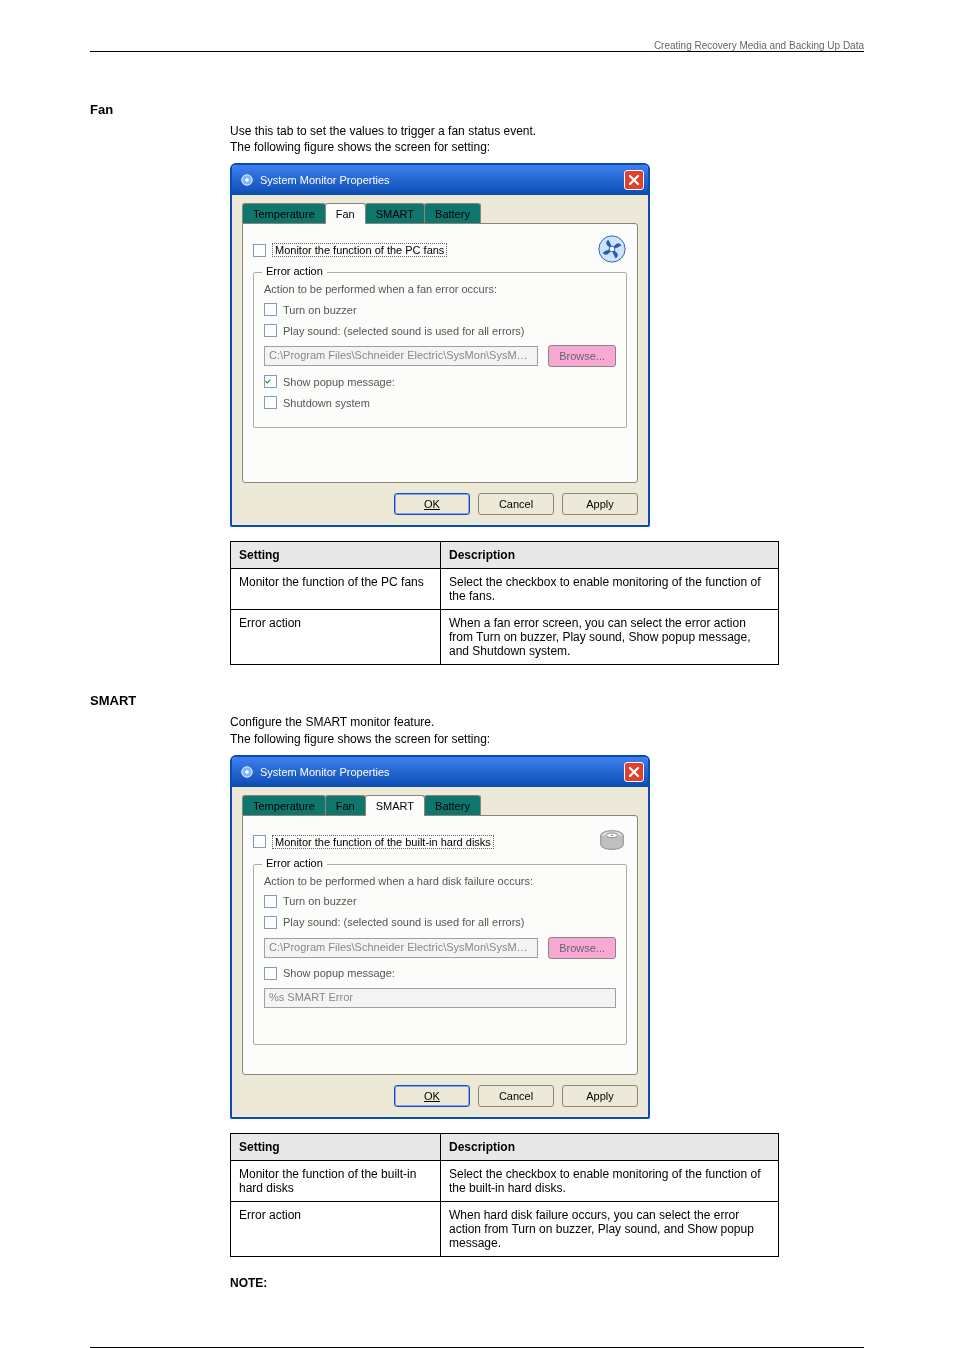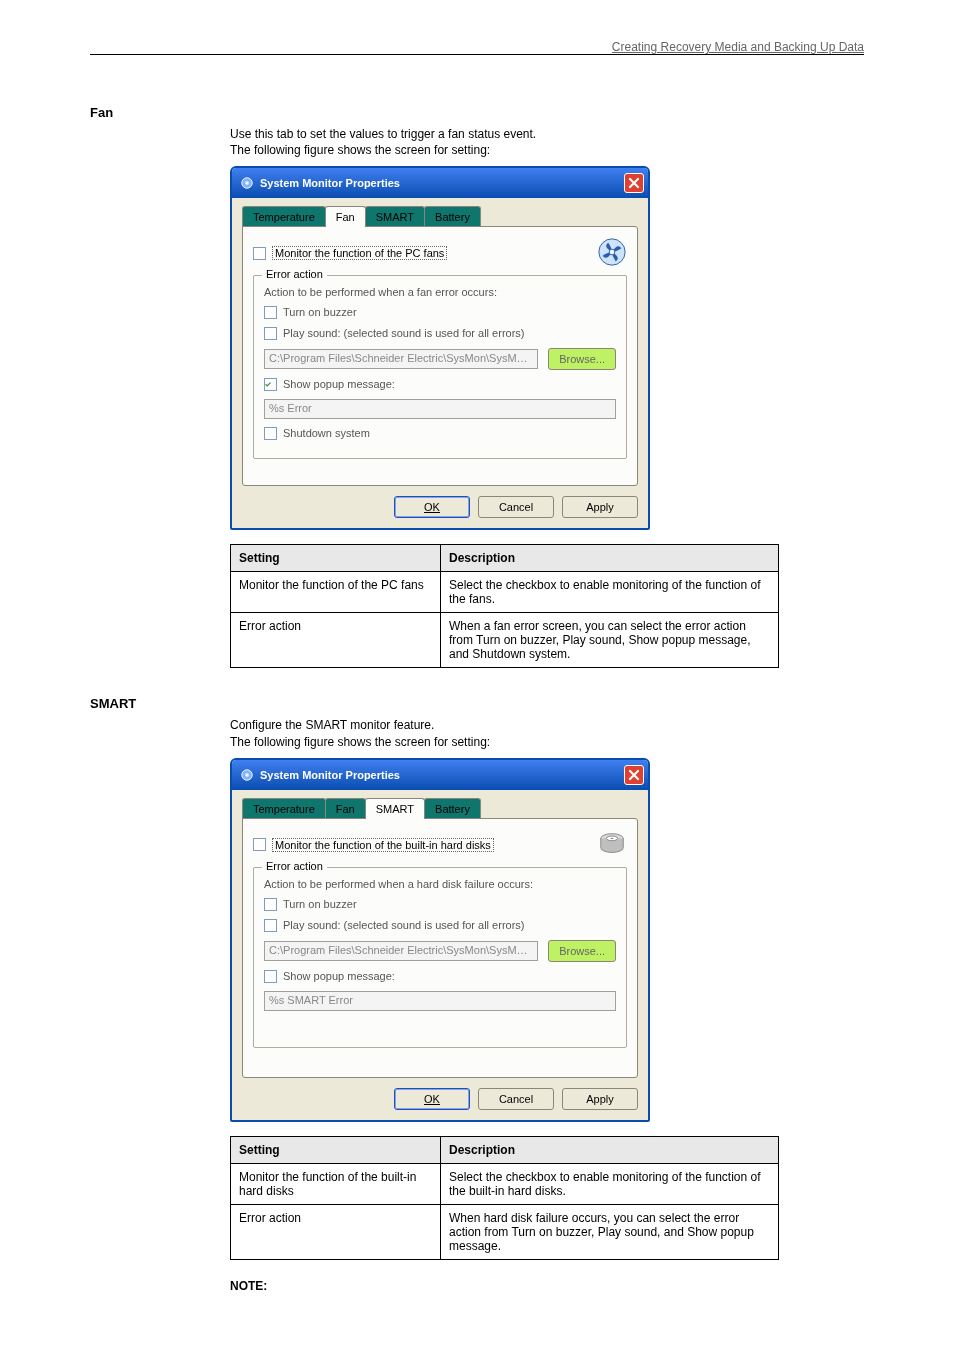--- a/index.html
+++ b/index.html
@@ -11,21 +11,21 @@
     color: #000;
     width: 954px;
   }
   .page {
     padding: 40px 90px 40px 90px;
   }
   .top-rule {
     border-top: 1px solid #000;
     margin: 0 0 50px 0;
   }
-  .toc-head-right { float:right; color:#666; font-size:12px;text-decoration:underline; }
+  .toc-head-right { float:right; color:#666; font-size:10px; }
   .clear { clear:both; }
 
   .section-title {
     font-weight: bold;
     font-size: 13px;
     margin: 28px 0 6px 0;
   }
   .section-body {
     margin: 0 0 8px 140px;
     white-space: pre-line;
@@ -41,21 +41,21 @@
     border: 2px solid #0a4db0;
     border-radius: 6px 6px 2px 2px;
     background: #ece9d8;
     font-family: Tahoma, Arial, sans-serif;
     font-size: 11px;
     color: #000;
   }
   .titlebar {
     background: linear-gradient(#3f7ff0, #0a4db0);
     color: #fff;
-    font-weight: bold;
+    font-weight: normal;
     padding: 5px 4px 5px 8px;
     border-radius: 4px 4px 0 0;
     display: flex;
     align-items: center;
   }
   .titlebar .sysicon {
     width: 14px; height: 14px;
     margin-right: 6px;
     display:inline-flex;align-items:center;justify-content:center;
   }
@@ -117,39 +117,39 @@
     position:relative;
   }
   .groupbox .legend {
     position:absolute;
     top:-8px; left:8px;
     background:#fcfcfa;
     padding:0 4px;
     font-size:11px;
   }
   .group-line { color:#555; margin-bottom:8px; font-size:11px; }
-  .chkline { display:flex; margin-bottom:8px; color:#555; font-size:11px;}
+  .chkline { display:flex; align-items:center; margin-bottom:8px; color:#555; font-size:11px;}
   .chkline .wcheck { margin-right:6px; }
   .pathrow { display:flex; align-items:center; margin-bottom:8px; }
   .pathbox {
     flex:1;
     height:20px;
     border:1px solid #a0a0a0;
     background:#f4f4f4;
     color:#888;
     font-size:11px;
     padding:2px 4px;
     overflow:hidden;white-space:nowrap;text-overflow:ellipsis;
   }
   .browsebtn {
     margin-left:10px;
     height:22px;
     padding:0 10px;
     border:1px solid #8a867a;
-    background:#bef264;
+    background:#f9a8d4;
     color:#666;
     border-radius:3px;
     font-size:11px;
     cursor:pointer;
   }
   .msgbox {
     height:20px;
     border:1px solid #a0a0a0;
     background:#f4f4f4;
     color:#888;
@@ -278,21 +278,20 @@
               <button class="browsebtn">Browse...</button>
             </div>
             <div class="chkline">
               <span class="wcheck checked">
                 <svg viewBox="0 0 11 11">
                     <path d="M1 5 L4 8 L10 2" stroke="#2a8a2a" stroke-width="2" fill="none"></path>
                   </svg>
               </span>
               <span>Show popup message:</span>
             </div>
-            <div class="msgbox">%s Error</div>
             <div class="chkline">
               <span class="wcheck"></span>
               <span>Shutdown system</span>
             </div>
           </div>
         </div>
         <div class="dlg-buttons">
           <button class="dlg-btn default">OK</button>
           <button class="dlg-btn">Cancel</button>
           <button class="dlg-btn">Apply</button>

